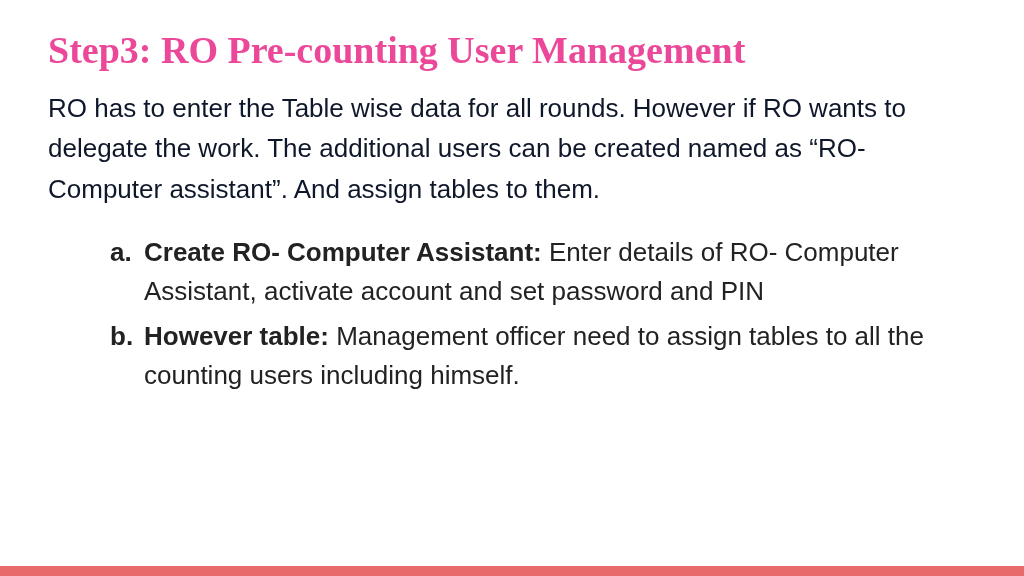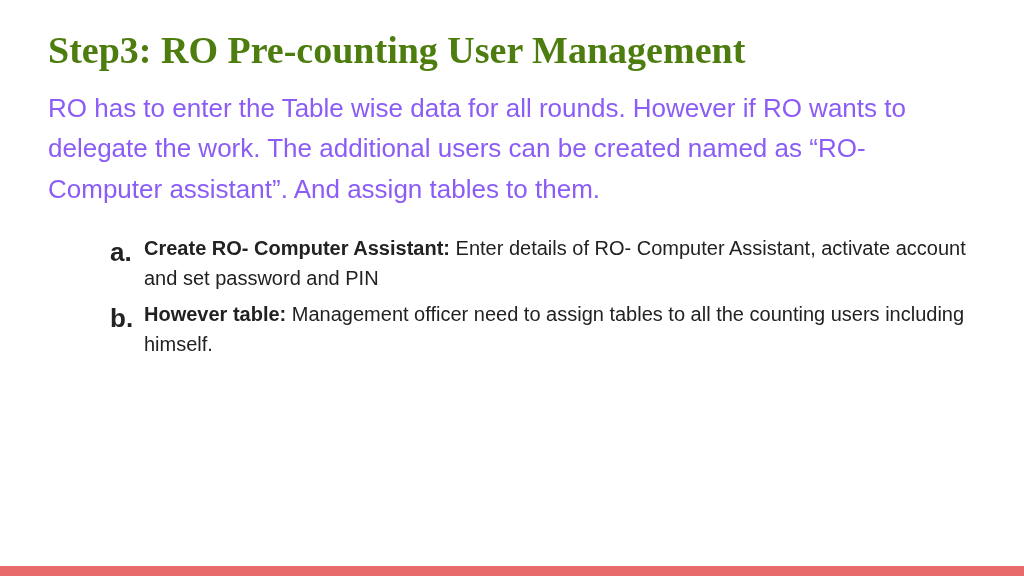--- a/index.html
+++ b/index.html
@@ -15,45 +15,45 @@
       position: relative;
       overflow: hidden;
     }
     .content {
       padding: 28px 48px 0 48px;
     }
     .heading {
       font-family: Georgia, 'Times New Roman', serif;
       font-weight: bold;
       font-size: 38px;
-      color: #4d7c0f;
+      color: #ec4899;
       margin-bottom: 16px;
     }
     .intro-text {
       font-size: 26px;
-      color: #8b5cf6;
+      color: #0f172a;
       line-height: 1.55;
       margin-bottom: 24px;
     }
     .list-container {
       padding-left: 62px;
     }
     .list-item {
       display: flex;
       margin-bottom: 6px;
     }
     .list-marker {
       font-size: 26px;
       font-weight: bold;
       color: #222;
       min-width: 34px;
       line-height: 1.5;
     }
     .list-body {
-      font-size: 20px;
+      font-size: 26px;
       color: #222;
       line-height: 1.5;
       flex: 1;
     }
     .list-title {
       font-weight: bold;
     }
     .bottom-bar {
       position: absolute;
       bottom: 0;

